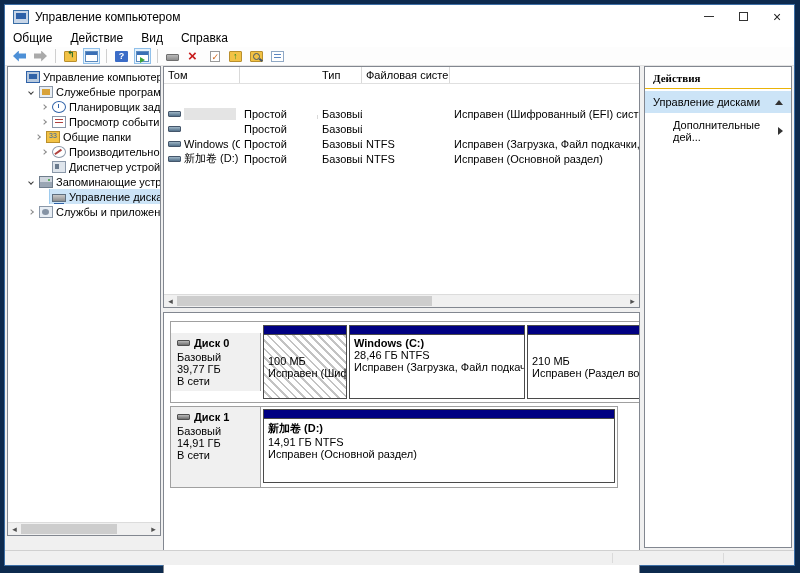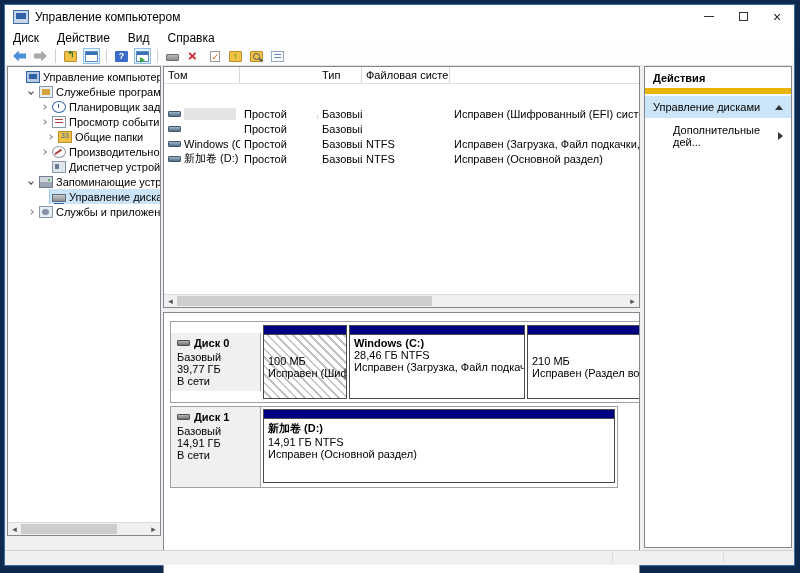--- a/index.html
+++ b/index.html
@@ -112,21 +112,21 @@
   .parts { position:relative; display:flex; gap:2px; padding:2px; }
   .part { border:1px solid #4a4a4a; height:74px; background:#fff; overflow:hidden; flex:0 0 auto; }
   .part-head { height:9px; background:#000082; border-bottom:1px solid #4a4a4a; }
   .part-body { padding:2px 4px; white-space:nowrap; overflow:hidden; height:63px; }
   .part-body.hatched { background:repeating-linear-gradient(45deg,#ffffff 0 4px,#c3c3c3 4px 6px); }
   .part-body .pl0 { font-weight:bold; }
   .part-body.nolabel { padding-top:20px; }
 
   
   #actions-panel { left:639px; top:0; width:148px; bottom:2px; overflow:hidden; }
-  .actions-header { font-weight:bold; padding:5px 8px 4px 8px; border-bottom:6px solid #eab308; }
+  .actions-header { font-weight:bold; padding:5px 8px 4px 8px; border-bottom:1px solid #eab308;font-family:Liberation Serif, serif; }
   .actions-group { background:#cce4f7; display:flex; align-items:center; padding:5px 8px; margin-top:2px; }
   .actions-group .grp-label { flex:1; }
   .tri-up { width:0; height:0; border-left:4px solid transparent; border-right:4px solid transparent; border-bottom:5px solid #333; }
   .tri-right { width:0; height:0; border-top:4px solid transparent; border-bottom:4px solid transparent; border-left:5px solid #333; }
   .actions-item { display:flex; align-items:center; padding:6px 8px 6px 28px; }
   .actions-item .itm-label { flex:1; }
 
   
   .statusbar { height:15px; background:#f0f0f0; border-top:1px solid #d0d0d0; position:relative; flex:0 0 auto; }
   .sb-div { position:absolute; top:2px; bottom:2px; width:1px; background:#dadada; }
@@ -146,21 +146,21 @@
       <span class="win-btn">
           <span class="glyph-max"></span>
         </span>
       <span class="win-btn">
           <span class="glyph-close">×</span>
         </span>
     </div>
   </div>
 
   <div class="menubar" id="menubar">
-      <span class="menu-item">Диск</span>
+      <span class="menu-item">Общие</span>
       <span class="menu-item">Действие</span>
       <span class="menu-item">Вид</span>
       <span class="menu-item">Справка</span>
     </div>
 
   <div class="toolbar" id="toolbar">
       <span class="tbtn">
         <span class="ic ic-back"></span>
       </span>
       <span class="tbtn">
@@ -232,21 +232,21 @@
           </div>
           <div class="tree-row" style="padding-left: 30px;">
             <span class="chev collapsed">
               <i></i>
             </span>
             <span class="tlabel-wrap">
               <span class="ticon ti-event-viewer"></span>
               <span class="tlabel">Просмотр событий</span>
             </span>
           </div>
-          <div class="tree-row" style="padding-left: 36px; text-align: center;">
+          <div class="tree-row" style="padding-left: 24px; text-align: center;">
             <span class="chev collapsed">
               <i></i>
             </span>
             <span class="tlabel-wrap">
               <span class="ticon ti-shared-folders"></span>
               <span class="tlabel">Общие папки</span>
             </span>
           </div>
           <div class="tree-row" style="padding-left: 30px;">
             <span class="chev collapsed">

